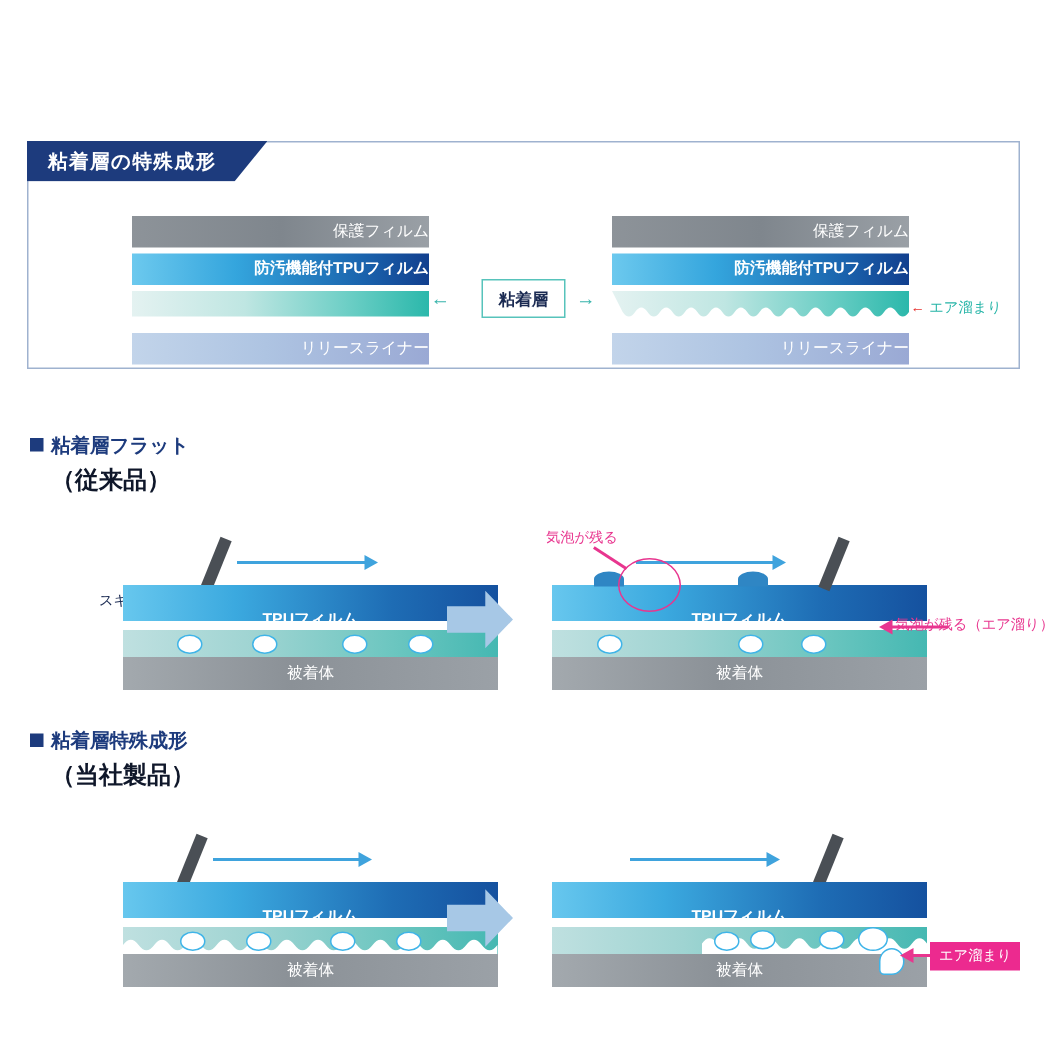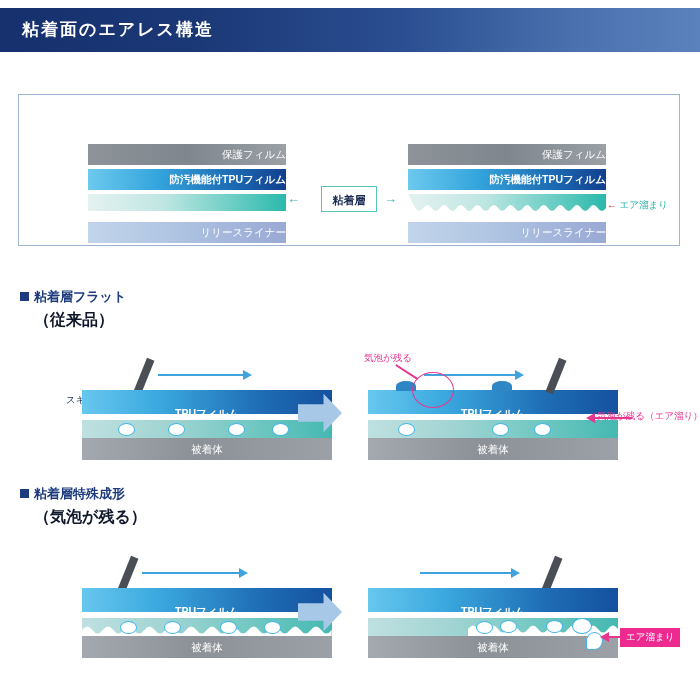--- a/index.html
+++ b/index.html
@@ -133,25 +133,23 @@
   }
   .esc-bubble{
     position:absolute;border:1.5px solid #3fb4e8;background:#fff;border-radius:50%;
   }
 </style>
 </head>
 <body>
 
 <div class="page">
 
-  <div class="banner">
-    <div class="banner-title">粘着面のエアレス構造</div>
-  </div>
 
   <div class="panel"></div>
+  <div class="panel-tab">粘着層の特殊成形</div>
 
   <div class="stack left">
     <div class="layer protect">
       <span>保護フィルム</span>
     </div>
     <div class="layer tpu">
       <span>防汚機能付TPUフィルム</span>
     </div>
     <div class="adh-wrap">
       <div class="layer adh"></div>
@@ -248,21 +246,21 @@
   <div class="mg-line" style="left:396px;top:364px;width:26px;height:1.6px;transform:rotate(33deg);transform-origin:left center;"></div>
   <div class="mg-circle" style="left:412px;top:372px;"></div>
 
   <div class="mg-line" style="left:590px;top:417px;width:42px;height:1.6px;"></div>
   <div class="flowhead" style="left:586px;top:413px;border-left:none;border-right:9px solid #e8368f;"></div>
   <div class="mg-label" style="left:597px;top:410px;">気泡が残る（エア溜り）</div>
 
   <div class="sec-head" style="left:20px;top:485px;">
     <span class="sq"></span><span>粘着層特殊成形</span>
   </div>
-  <div class="sec-sub" style="left:34px;top:507px;">（気泡が残る）</div>
+  <div class="sec-sub" style="left:34px;top:507px;">（当社製品）</div>
 
   <div class="squeegee" style="left:124px;top:556px;transform:rotate(22deg);"></div>
   <div class="flowarrow" style="left:142px;top:572px;width:98px;"></div>
   <div class="flowhead" style="left:239px;top:568px;"></div>
 
   <div class="diagram" style="left:82px;top:588px;">
     <div class="dlayer d-tpu">
       <span>TPUフィルム</span>
     </div>
     <div class="dlayer d-adh"></div>

